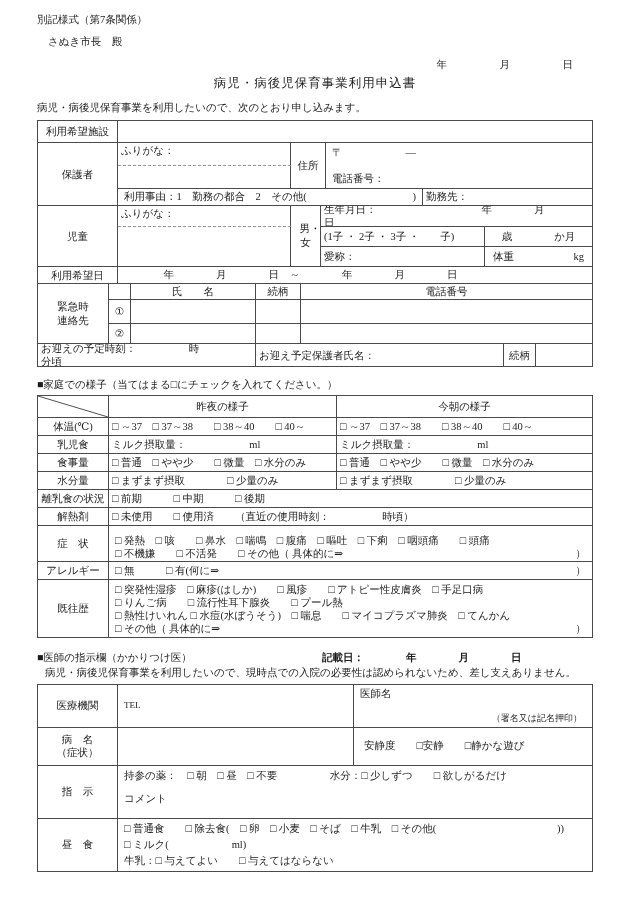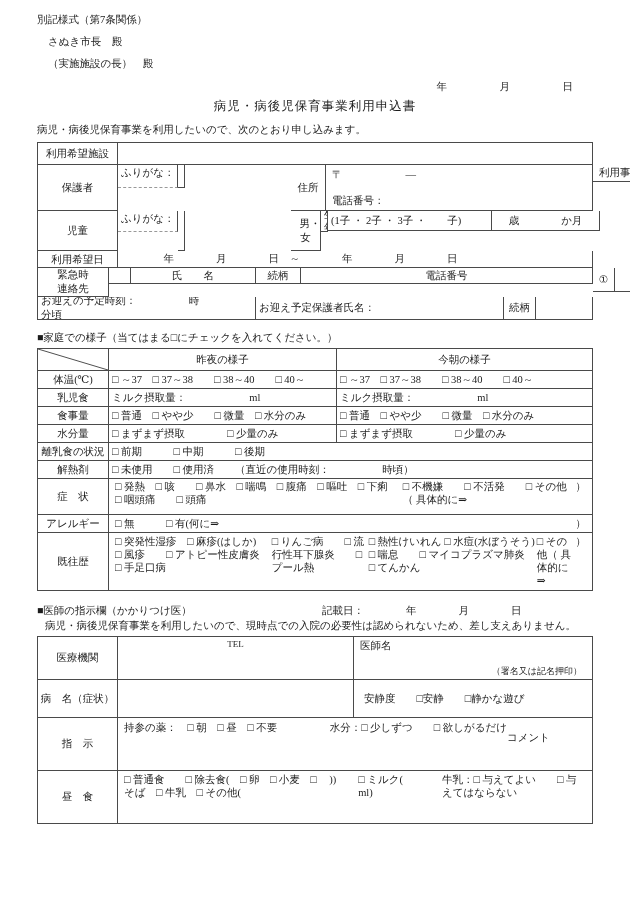--- a/index.html
+++ b/index.html
@@ -6,47 +6,46 @@
   .page{width:630px;height:903px;background:#fff;color:#1c1c1c;overflow:hidden;
         font-family:"Liberation Serif","DejaVu Serif",serif;font-size:10.5px;line-height:1.25;}
   .content{width:556px;margin:0 37px;}
   .note{padding-top:13px;}
   .addr{margin-top:9px;margin-left:11px;}
   .dateline{margin-top:10px;text-align:right;padding-right:20px;}
   .title{margin-top:5px;text-align:center;font-size:12.5px;letter-spacing:1px;}
   .intro{margin-top:9px;}
   .heading{margin-top:11px;}
   .h3row{margin-top:13px;position:relative;}
-  .h3date{position:absolute;left:285px;top:0;}
+  .h3date{position:absolute;left:285px;top:0;font-weight:bold;}
   .statement{margin-top:2px;padding-left:8px;}
   
   .t{border-top:1px solid #4a4a4a;border-left:1px solid #4a4a4a;margin-top:4px;}
   .r{display:flex;}
-  .col{display:flex;flex-direction:row;}
+  .col{display:flex;flex-direction:column;}
   .c{border-right:1px solid #4a4a4a;border-bottom:1px solid #4a4a4a;box-sizing:border-box;
      padding:1px 3px;overflow:hidden;}
   .cc{display:flex;align-items:center;justify-content:center;text-align:center;padding:0 1px;}
   .vmid{display:flex;align-items:center;}
   .dash{border-bottom:1px dashed #999;}
   .sb{display:flex;justify-content:space-between;}
   .stack{word-break:break-all;line-height:1.3;text-align:center;}
   .small{font-size:9px;}
   .diagcell{position:relative;padding:0;}
   .diagcell svg{position:absolute;left:0;top:0;width:100%;height:100%;}
   .between{display:flex;flex-direction:column;justify-content:space-between;}
 </style>
 </head>
 <body>
 
 <div class="page">
  <div class="content">
 
   <div class="note">別記様式（第7条関係）</div>
   <div class="addr">さぬき市長　殿</div>
-  <div class="addr">（実施施設の長）　殿</div>
   <div class="dateline">年　　　　　月　　　　　日</div>
   <div class="title">病児・病後児保育事業利用申込書</div>
   <div class="intro">病児・病後児保育事業を利用したいので、次のとおり申し込みます。</div>
 
   <div class="t" style="margin-top:6px">
 
     <div class="r" style="height:22px">
       <div class="c cc" style="width:80px">利用希望施設</div>
       <div class="c" style="width:475px"></div>
     </div>
@@ -84,20 +83,27 @@
             <div class="c" style="height:40px"></div>
           </div>
           <div class="c cc" style="width:30px">
             <span class="stack" style="width:12px">男・女</span>
           </div>
           <div class="col" style="width:272px">
             <div class="c vmid" style="height:21px">生年月日：　　　　　　　　　　年　　　　月　　　　日</div>
             <div class="r" style="height:20px">
               <div class="c vmid" style="width:164px">(1子 ・ 2子 ・ 3子 ・　　子)</div>
               <div class="c cc" style="width:108px">歳　　　　か月</div>
+            </div>
+            <div class="r" style="height:20px">
+              <div class="c vmid" style="width:164px">愛称：</div>
+              <div class="c sb vmid" style="width:108px;padding:1px 8px">
+                <span>体重</span>
+                <span>kg</span>
+              </div>
             </div>
           </div>
         </div>
       </div>
     </div>
 
     <div class="r" style="height:17px">
       <div class="c cc" style="width:80px">利用希望日</div>
       <div class="c" style="width:475px;padding-left:14px">　　　年　　　　月　　　　日　～　　　　年　　　　月　　　　日</div>
     </div>

